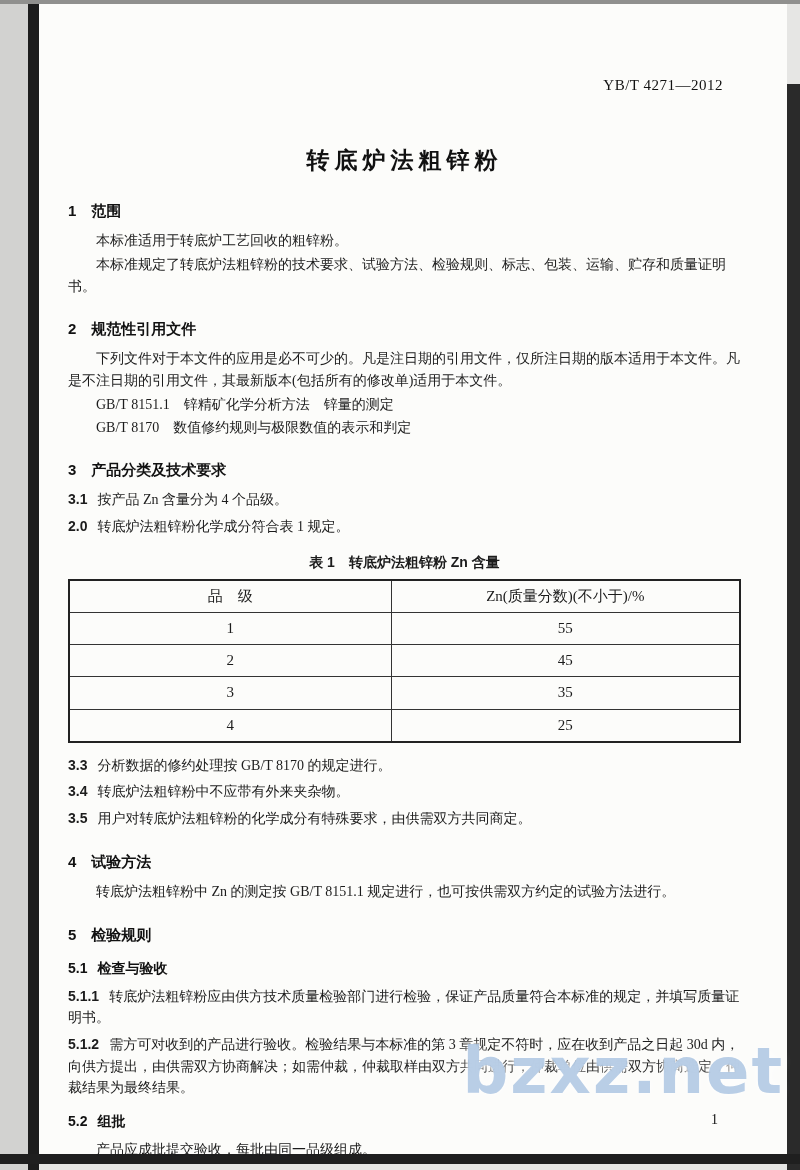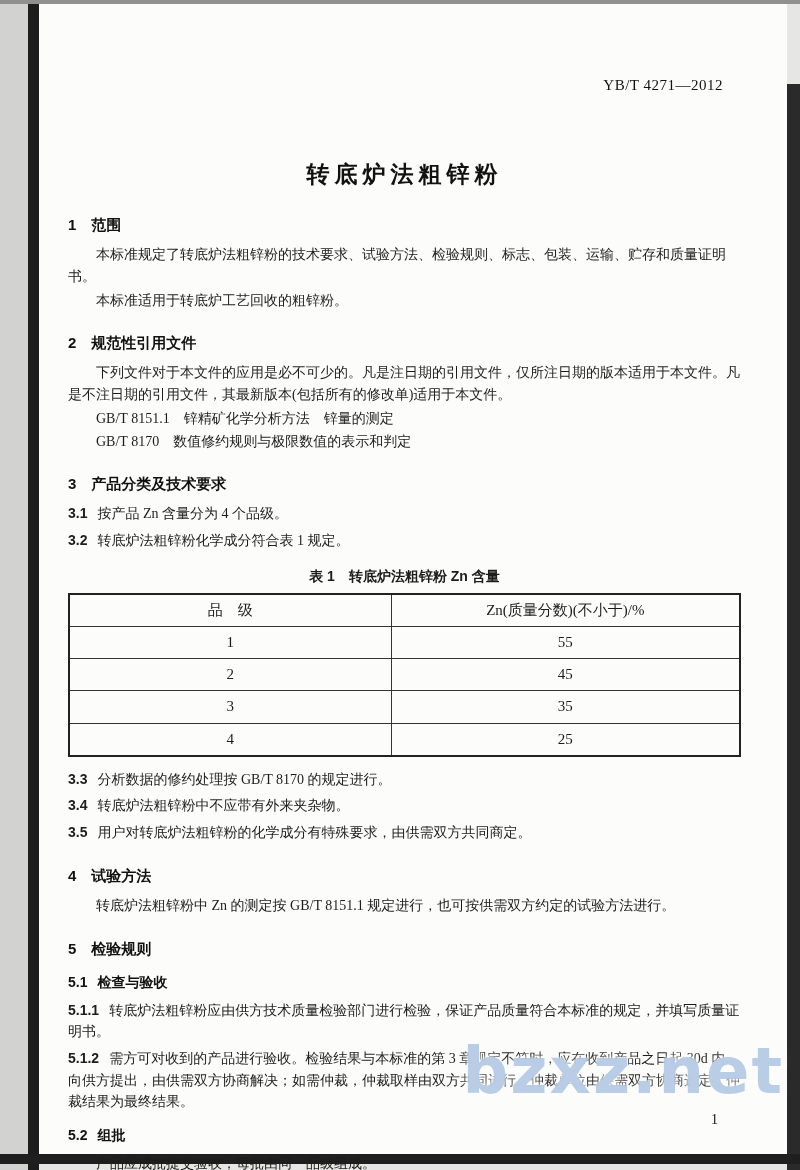--- a/index.html
+++ b/index.html
@@ -19,21 +19,21 @@
   .paper {
     position:absolute; left:39px; top:4px; right:13px; bottom:16px;
     background:#fcfcfa; padding:70px 46px 16px 29px;
   }
 
   .doc-number {
     text-align:right; font-size:15px; letter-spacing:0.5px;
     padding-right:18px; color:#111;
   }
   .doc-title {
-    margin-top:60px; text-align:center; font-size:23px; font-weight:bold;
+    margin-top:46px; text-align:center; font-size:23px; font-weight:bold;
     letter-spacing:5px; color:#111;
   }
 
   .body-text { font-size:14px; line-height:1.55; }
 
   h2.sec {
     margin:20px 0 8px 0; font-size:15px; font-weight:bold;
     font-family:"Liberation Sans","DejaVu Sans",sans-serif; color:#111;
   }
   h3.subsec {
@@ -80,31 +80,31 @@
   <div class="edge-top"></div>
   <div class="edge-bottom"></div>
 
   <div class="paper body-text">
 
     <div class="doc-number">YB/T 4271—2012</div>
 
     <h1 class="doc-title">转底炉法粗锌粉</h1>
 
     <h2 class="sec">1　范围</h2>
+    <p class="para">本标准适用于转底炉工艺回收的粗锌粉。</p>
     <p class="para">本标准规定了转底炉法粗锌粉的技术要求、试验方法、检验规则、标志、包装、运输、贮存和质量证明书。</p>
-    <p class="para">本标准适用于转底炉工艺回收的粗锌粉。</p>
 
     <h2 class="sec">2　规范性引用文件</h2>
     <p class="para">下列文件对于本文件的应用是必不可少的。凡是注日期的引用文件，仅所注日期的版本适用于本文件。凡是不注日期的引用文件，其最新版本(包括所有的修改单)适用于本文件。</p>
     <p class="ref">GB/T 8151.1　锌精矿化学分析方法　锌量的测定</p>
     <p class="ref">GB/T 8170　数值修约规则与极限数值的表示和判定</p>
 
     <h2 class="sec">3　产品分类及技术要求</h2>
     <p class="clause"><b class="cnum">3.1</b><span>按产品 Zn 含量分为 4 个品级。</span></p>
-    <p class="clause"><b class="cnum">3.2</b><span>转底炉法粗锌粉化学成分符合表 1 规定。</span></p>
+    <p class="clause"><b class="cnum">2.0</b><span>转底炉法粗锌粉化学成分符合表 1 规定。</span></p>
 
     <p class="tbl-caption">表 1　转底炉法粗锌粉 Zn 含量</p>
     <table class="tbl">
       <thead>
         <tr>
           <th class="c1">品　级</th>
           <th>Zn(质量分数)(不小于)/%</th>
         </tr>
       </thead>
       <tbody>

